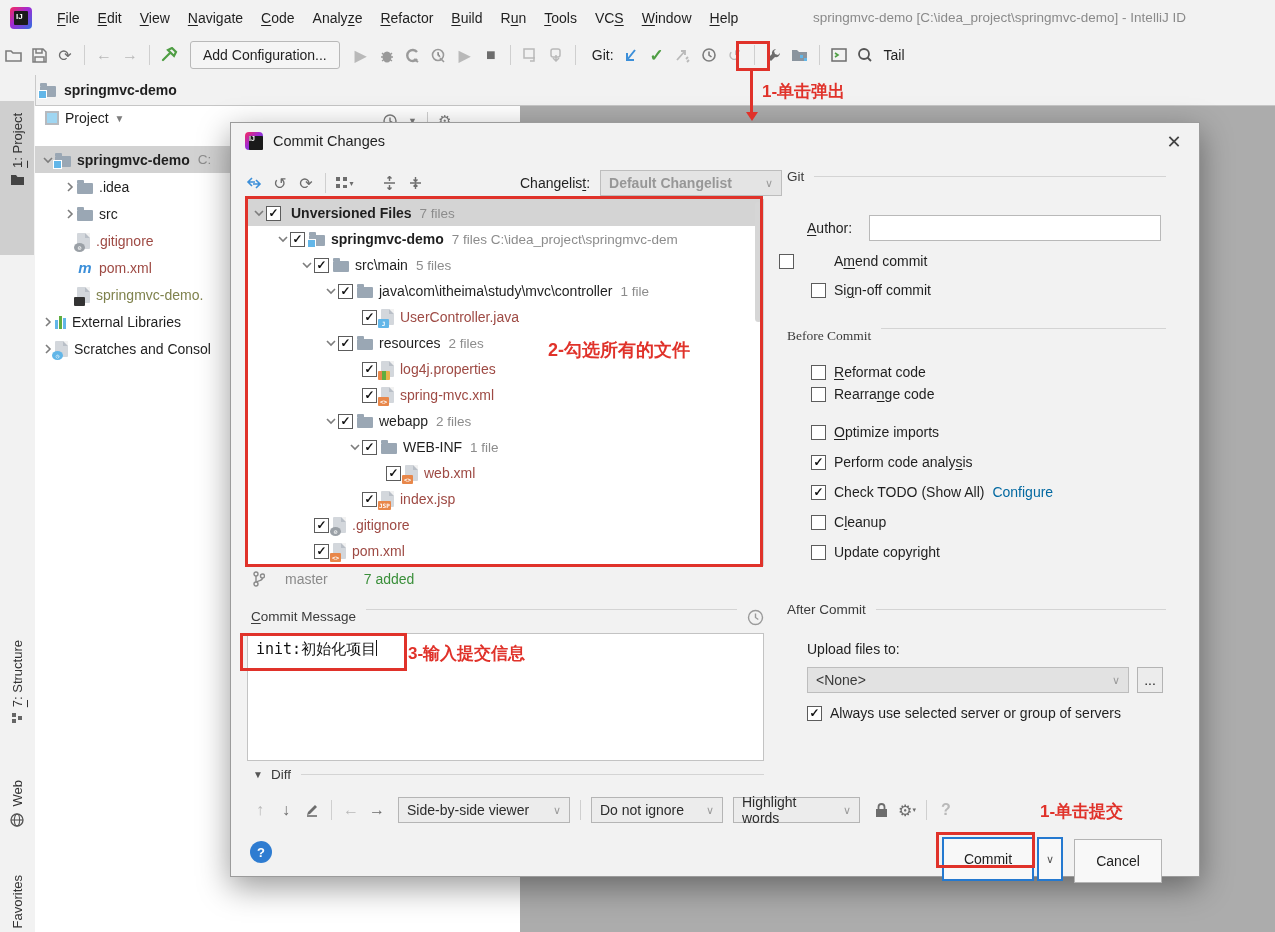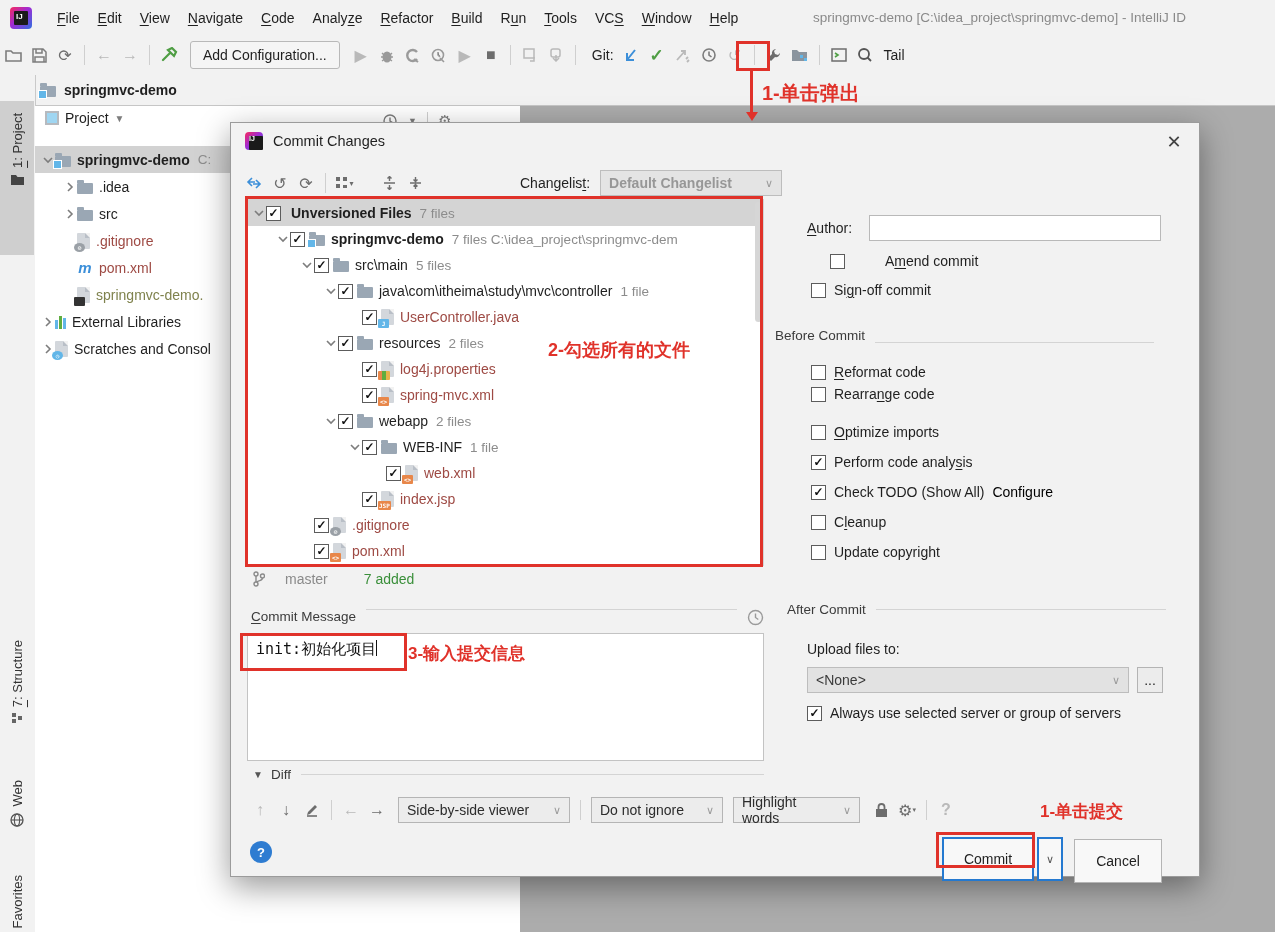--- a/index.html
+++ b/index.html
@@ -85,21 +85,21 @@
   .cm-area{position:absolute;left:16px;top:510px;width:517px;height:128px;background:#fff;border:1px solid #c3c3c3;box-sizing:border-box;font-family:"DejaVu Sans Mono",monospace;font-size:15px;padding:6px 8px;color:#111;}
   .caret{display:inline-block;width:1px;height:16px;background:#111;vertical-align:-2px;}
   .diff-header{position:absolute;left:22px;top:644px;display:flex;align-items:center;width:511px;}
   .diff-toolbar{position:absolute;left:16px;top:672px;display:flex;align-items:center;height:30px;}
   .help-circle{position:absolute;left:19px;top:718px;width:22px;height:22px;border-radius:50%;background:#2e7cd1;color:#fff;display:flex;align-items:center;justify-content:center;font-weight:700;font-size:13px;}
   .btn{height:44px;border:1px solid #b4b4b4;background:#f8f8f8;display:inline-flex;align-items:center;justify-content:center;box-sizing:border-box;font-size:14px;color:#1f1f1f;}
   .btn.focus{border:2px solid #2479d0;}
   
   .rc-label{font-size:14px;color:#1f1f1f;}
   .opt-row{position:absolute;display:flex;align-items:center;gap:8px;}
-  .link{color:#000000;}
+  .link{color:#0369a1;}
   .input{background:#fff;border:1px solid #b9b9b9;box-sizing:border-box;}
   
   .ann-box{position:absolute;border:3px solid #e0322a;box-sizing:border-box;pointer-events:none;}
   .ann-text{position:absolute;color:#e0322a;font-weight:700;white-space:nowrap;}
   .ann-line{position:absolute;width:3px;background:#e0322a;}
   .ann-head{position:absolute;width:0;height:0;border-left:6px solid transparent;border-right:6px solid transparent;border-top:9px solid #e0322a;}
   u{text-underline-offset:2px;}
 </style>
 </head>
 <body>
@@ -591,32 +591,38 @@
       <span class="tb-sep"></span>
       <span class="tbi gray-ic" style="font-weight:700;">?</span>
     </div>
 
     <div class="help-circle">?</div>
 
     <span class="btn focus abs" style="left:711px;top:714px;width:92px;">Comm<u>i</u>t</span>
     <span class="btn focus abs" style="left:806px;top:714px;width:26px;color:#555;font-size:11px;">∨</span>
     <span class="btn abs" style="left:843px;top:716px;width:88px;">Cancel</span>
 
+    <div class="abs" style="left:556px;top:46px;width:379px;">
+      <div style="display:flex;align-items:center;">
+          <span class="sect-label">Git</span>
+          <span class="hline" style="flex:1;margin-left:10px;"></span>
+        </div>
+    </div>
     <span class="rc-label abs" style="left:576px;top:97px;"><u>A</u>uthor:</span>
     <input class="input abs" style="left: 638px; top: 92px; width: 292px; height: 26px;" value="">
-    <div class="opt-row" style="left:599px;top:130px;gap:40px;">
+    <div class="opt-row" style="left:548px;top:130px;gap:40px;">
         <span class="cb"></span>
         <span>A<u>m</u>end commit</span>
       </div>
     <div class="opt-row" style="left:580px;top:159px;">
         <span class="cb"></span>
         <span>Si<u>g</u>n-off commit</span>
       </div>
 
-    <div class="abs" style="left:544px;top:205px;width:379px;display:flex;align-items:flex-end;">
+    <div class="abs" style="left:556px;top:205px;width:379px;display:flex;align-items:flex-start;font-family:Liberation Serif, serif;">
       <span class="sect-label">Before Commit</span>
         <span class="hline" style="flex:1;margin-left:10px;"></span>
     </div>
 
     <div class="abs" style="left:556px;top:479px;width:379px;display:flex;align-items:center;">
       <span class="sect-label">After Commit</span>
         <span class="hline" style="flex:1;margin-left:10px;"></span>
     </div>
     <span class="rc-label abs" style="left:576px;top:518px;">Upload files to:</span>
     <span class="combo abs" style="left:576px;top:544px;width:322px;background:#e2e2e2;">
@@ -657,21 +663,21 @@
         <div class="opt-row" style="left: 580px; top: 421px;">
           <span class="cb"></span>
           <span>Update copyright</span>
         </div>
       </div>
     </div>
 
   <div class="ann-box" style="left:736px;top:41px;width:34px;height:30px;"></div>
   <div class="ann-line" style="left:750px;top:71px;height:42px;"></div>
   <div class="ann-head" style="left:746px;top:112px;"></div>
-  <div class="ann-text" style="left:762px;top:80px;font-size:20px;">1-单击弹出</div>
+  <div class="ann-text" style="left:762px;top:80px;font-size:17px;">1-单击弹出</div>
 
   <div class="ann-box" style="left:245px;top:196px;width:518px;height:371px;"></div>
   <div class="ann-text" style="left:548px;top:338px;font-size:18px;">2-勾选所有的文件</div>
 
   <div class="ann-box" style="left:240px;top:633px;width:167px;height:38px;"></div>
   <div class="ann-text" style="left:408px;top:642px;font-size:17px;">3-输入提交信息</div>
 
   <div class="ann-box" style="left:936px;top:832px;width:99px;height:36px;"></div>
   <div class="ann-text" style="left:1040px;top:800px;font-size:17px;">1-单击提交</div>
 

